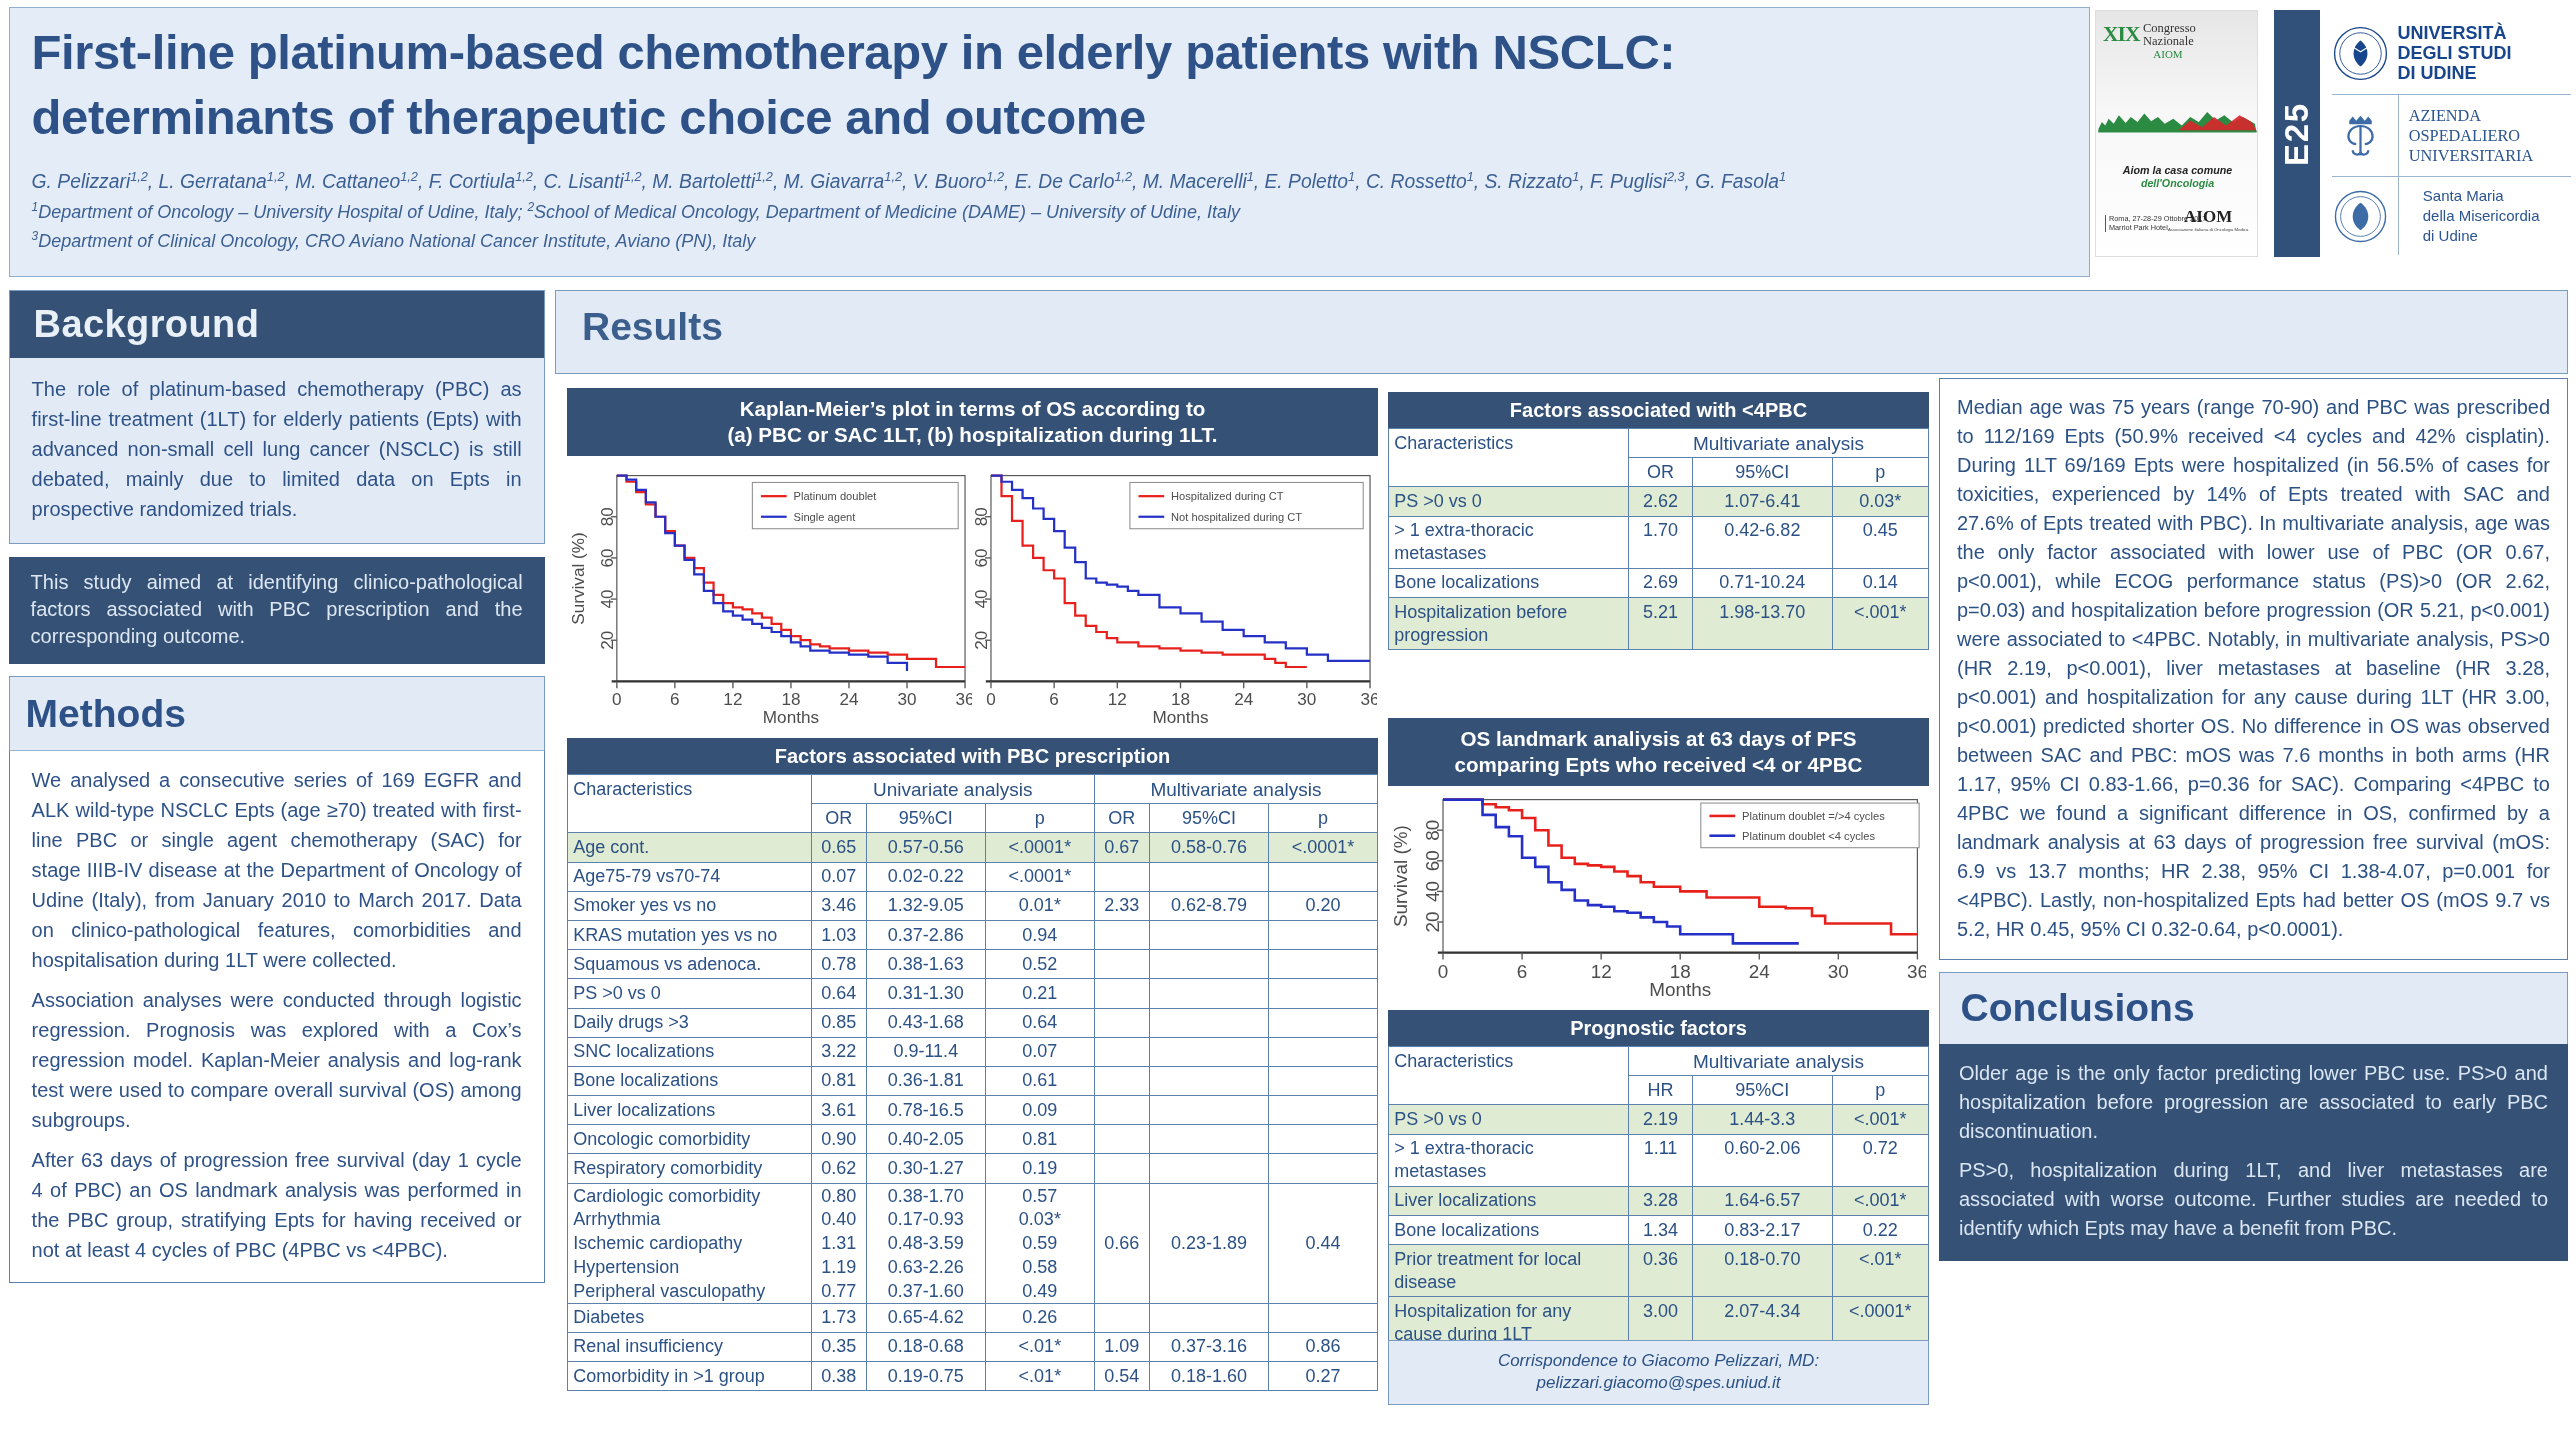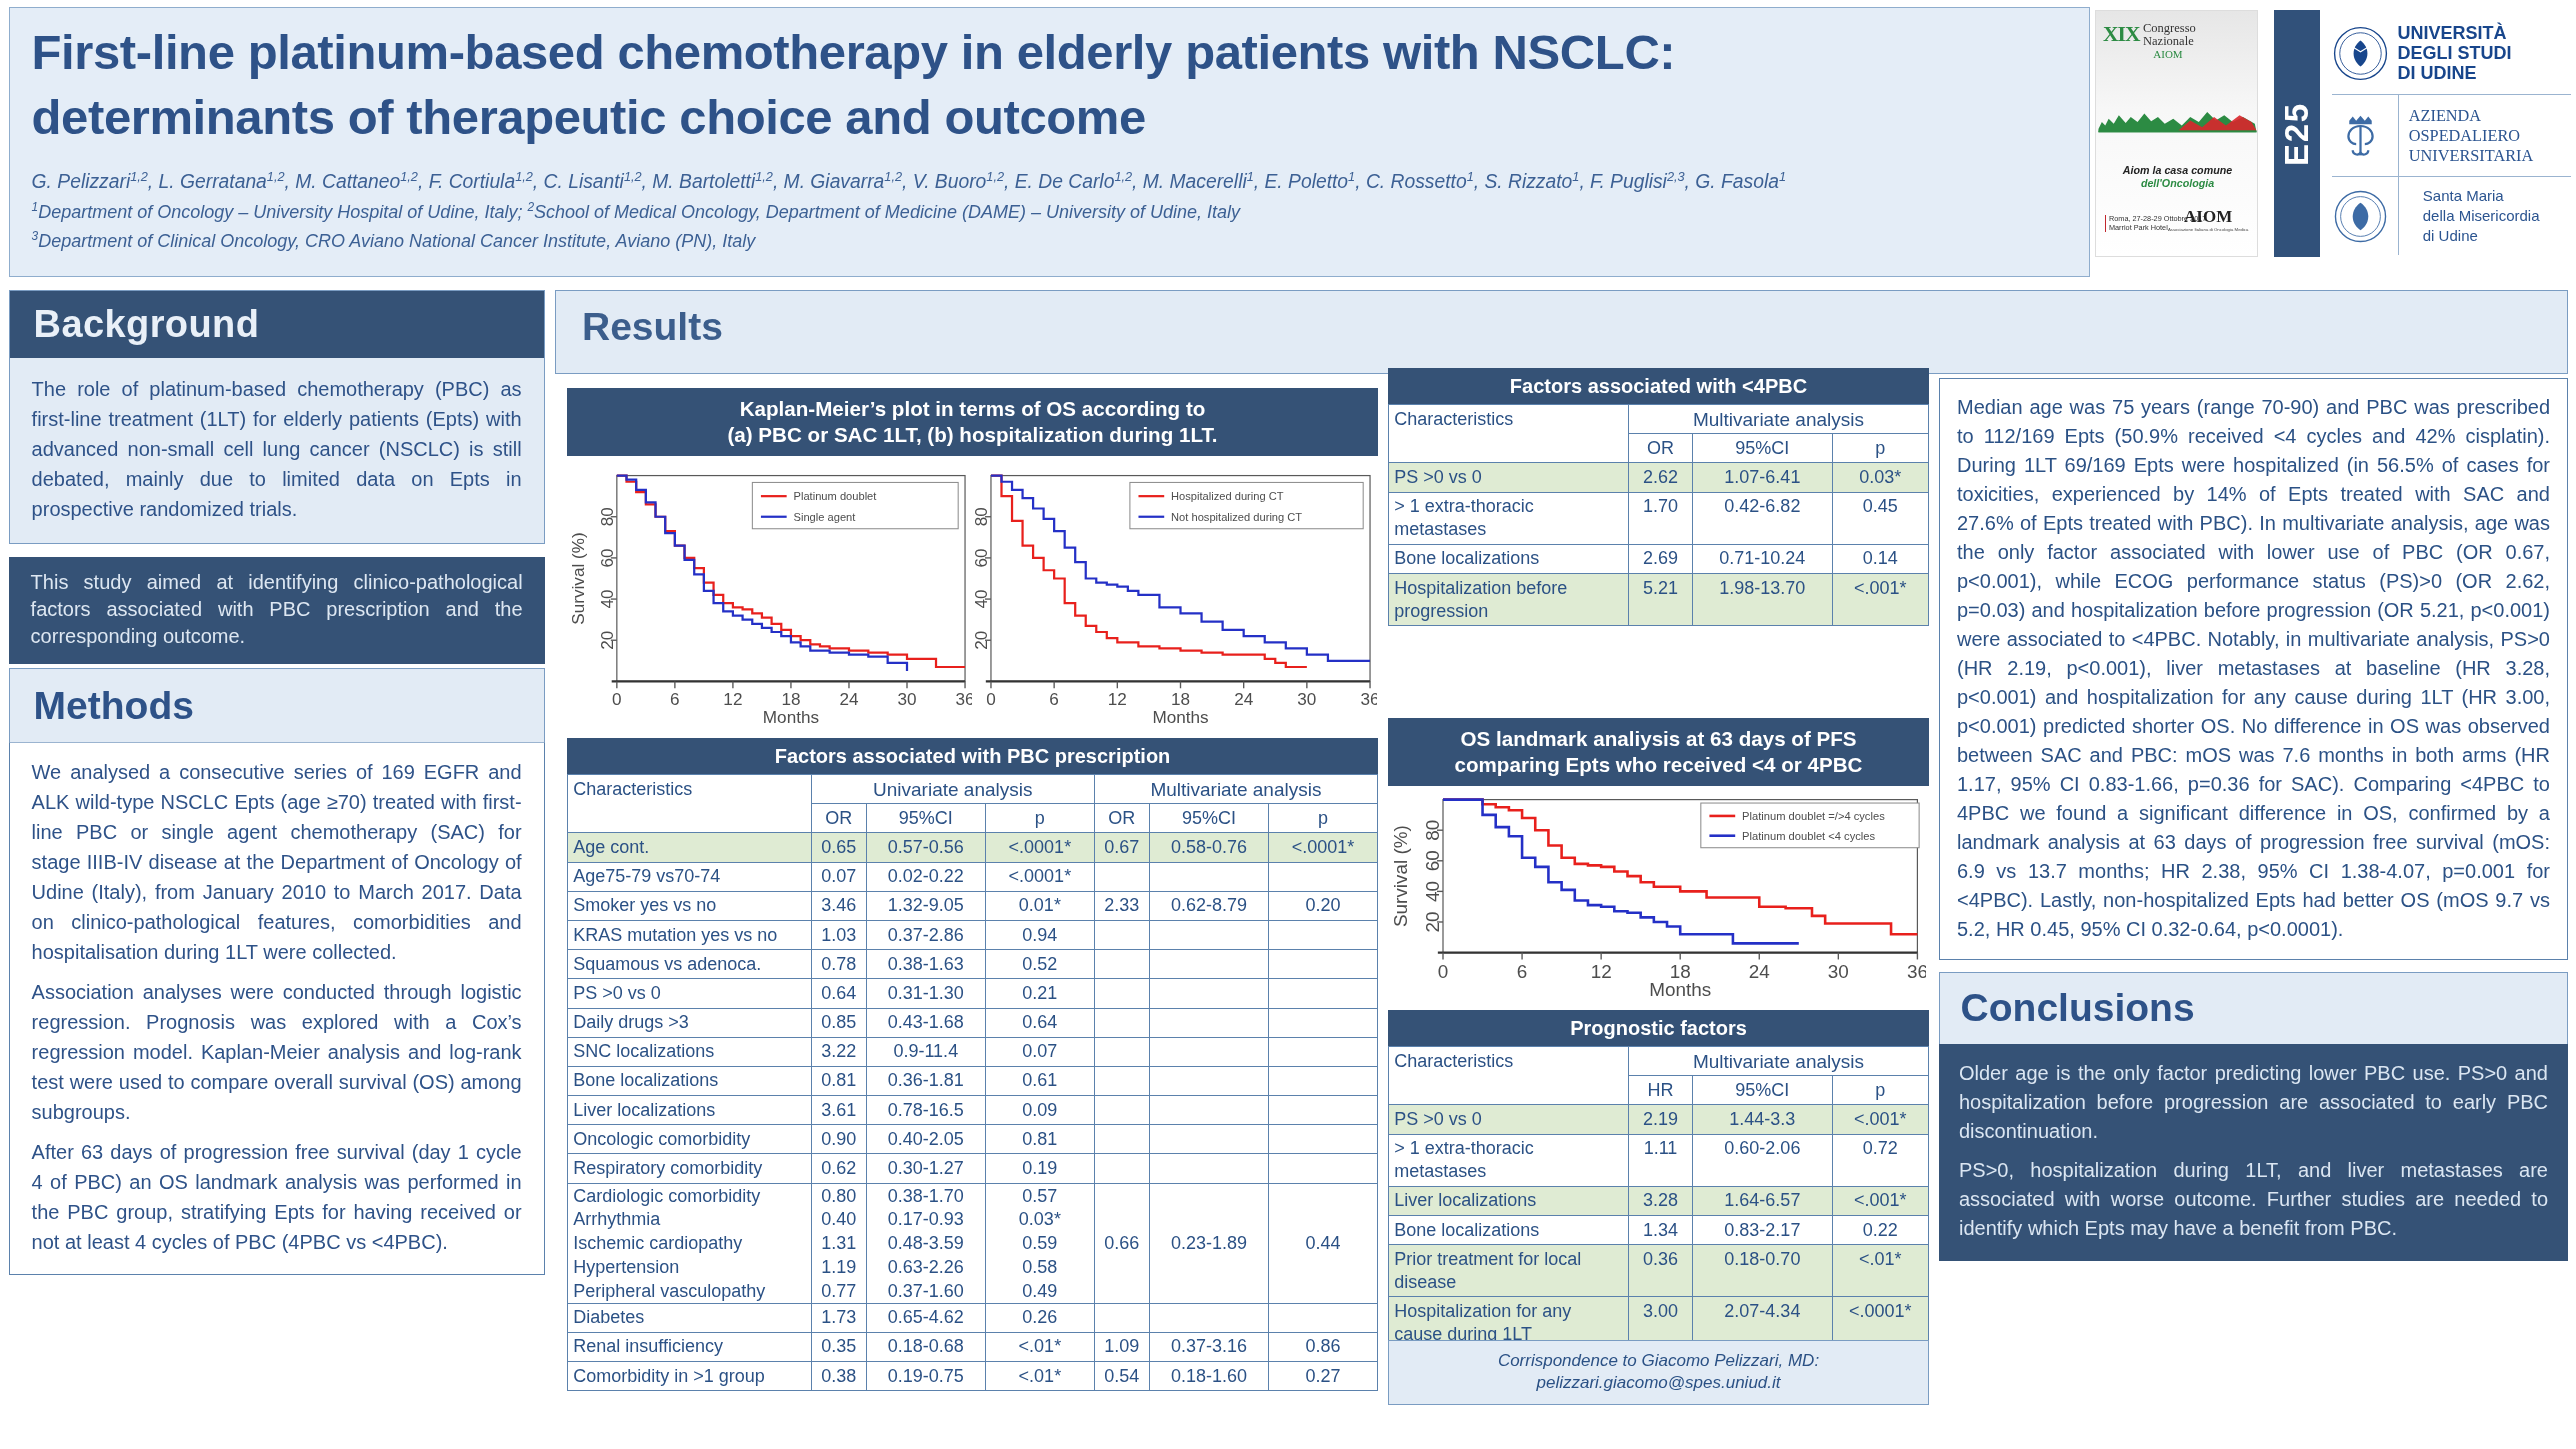--- a/index.html
+++ b/index.html
@@ -111,22 +111,22 @@
   .body-background {
     padding: 15.5px 22px 19px 22px;
     color: #2e5288; font-size: 20px; line-height: 30px; text-align: justify;
   }
   .aim-box {
     margin-top: 13.7px; padding: 12px 22px 13.7px 22px;
     background: #355276; color: #dde7f2;
     font-size: 20px; line-height: 27px; text-align: justify;
   }
   .methods-title {
-    margin-top: 4px; height: 74px; line-height: 74px;
-    padding-left: 24px; font-size: 39px;
+    margin-top: 12px; height: 74px; line-height: 74px;
+    padding-left: 16px; font-size: 39px;
     background: #e2ebf5; border: 1.7px solid #7a9cc2; border-bottom: none;
     color: #2e5288; font-weight: bold;
   }
   .methods-body {
     background: #ffffff; border: 1.7px solid #5b81ac; border-top: 0.9px solid #9bb4d0;
     padding: 13.7px 22px 17px 22px;
     color: #2e5288; font-size: 20px; line-height: 30px; text-align: justify;
   }
   .methods-body p + p { margin-top: 10.3px; }
 
@@ -171,21 +171,21 @@
     background: #355276; color: #ffffff; text-align: center;
     font-size: 20px; font-weight: bold; padding: 6px 6.9px;
     border: 1.3px solid #355276; border-bottom: none;
   }
 
   .tbl-pbc { position: absolute; left: 567px; top: 738px; width: 811px; }
   table.pbc { font-size: 18px; }
   table.pbc td.t { line-height: 22px; padding-top: 0.9px; padding-bottom: 0.9px; }
 
   
-  .c3 { position: absolute; left: 1388px; top: 368px; width: 541px; }
+  .c3 { position: absolute; left: 1388px; top: 392px; width: 541px; }
   .c3b { position: absolute; left: 1388px; top: 718px; width: 541px; }
   .c3c { position: absolute; left: 1388px; top: 1010px; width: 541px; }
   .corr {
     position: absolute; left: 1388px; top: 1340px; width: 541px;
     background: #e2ebf5; border: 1.7px solid #7a9cc2;
     color: #2b5185; font-size: 17px; font-style: italic;
     text-align: center; padding: 8.6px 5.2px 10.3px 5.2px; line-height: 22px;
   }
 
   

